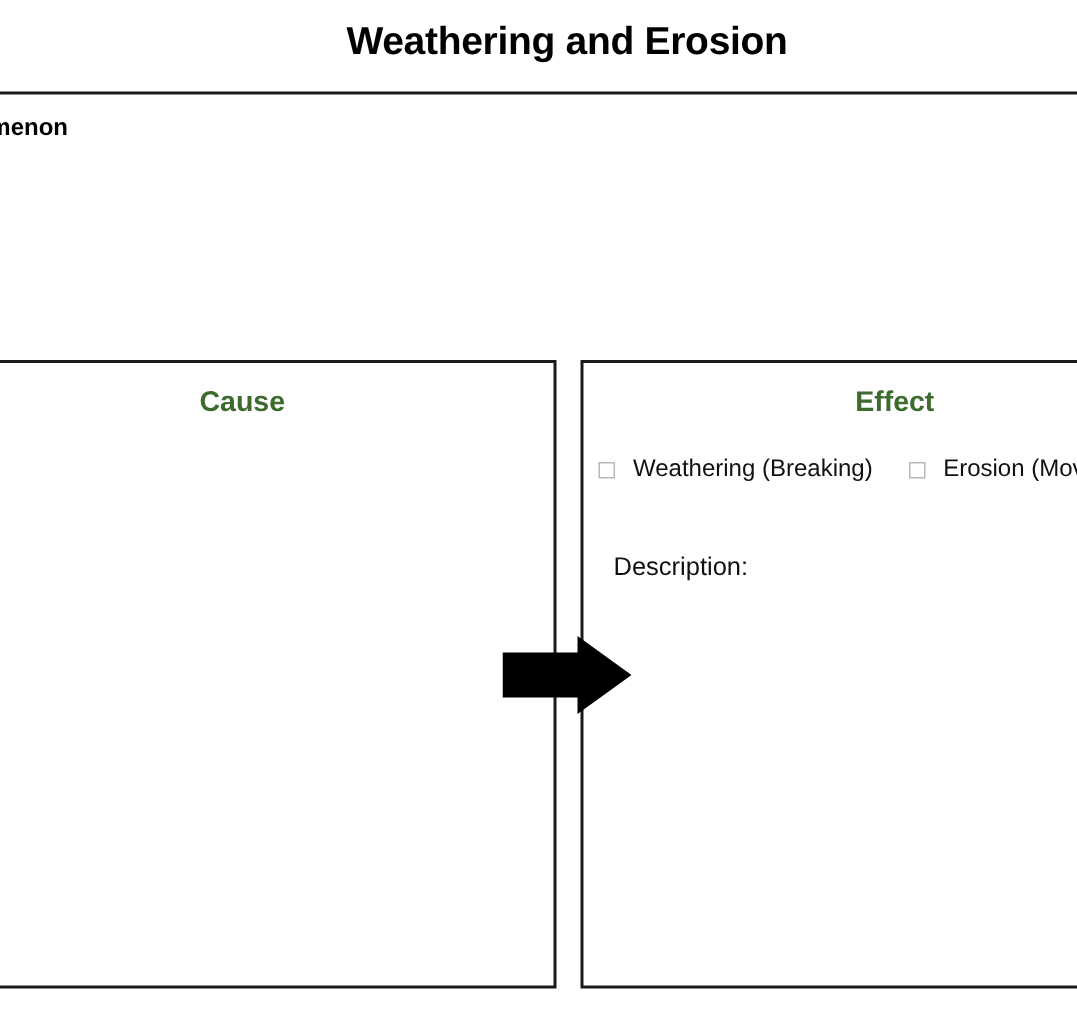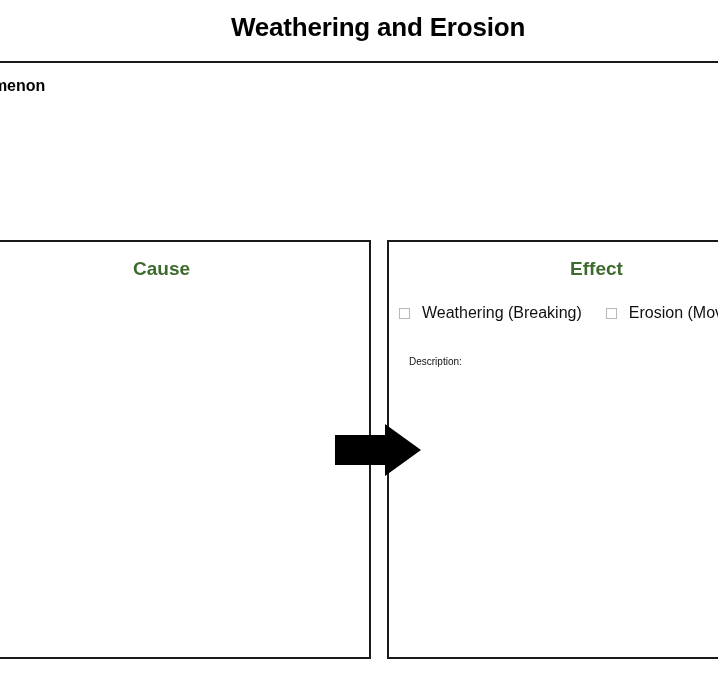--- a/index.html
+++ b/index.html
@@ -110,22 +110,22 @@
     flex: 0 0 auto;
   }
   .option-label {
     margin-left: 12px;
     font-size: 16px;
     color: #111111;
   }
   #effect-description-label {
     position: absolute;
     left: 20px;
-    top: 114px;
-    font-size: 10px;
+    top: 126px;
+    font-size: 17px;
     color: #111111;
     white-space: nowrap;
   }
 
   
   #flow-arrow {
     position: absolute;
     left: 335px;
     top: 424px;
     width: 86px;

